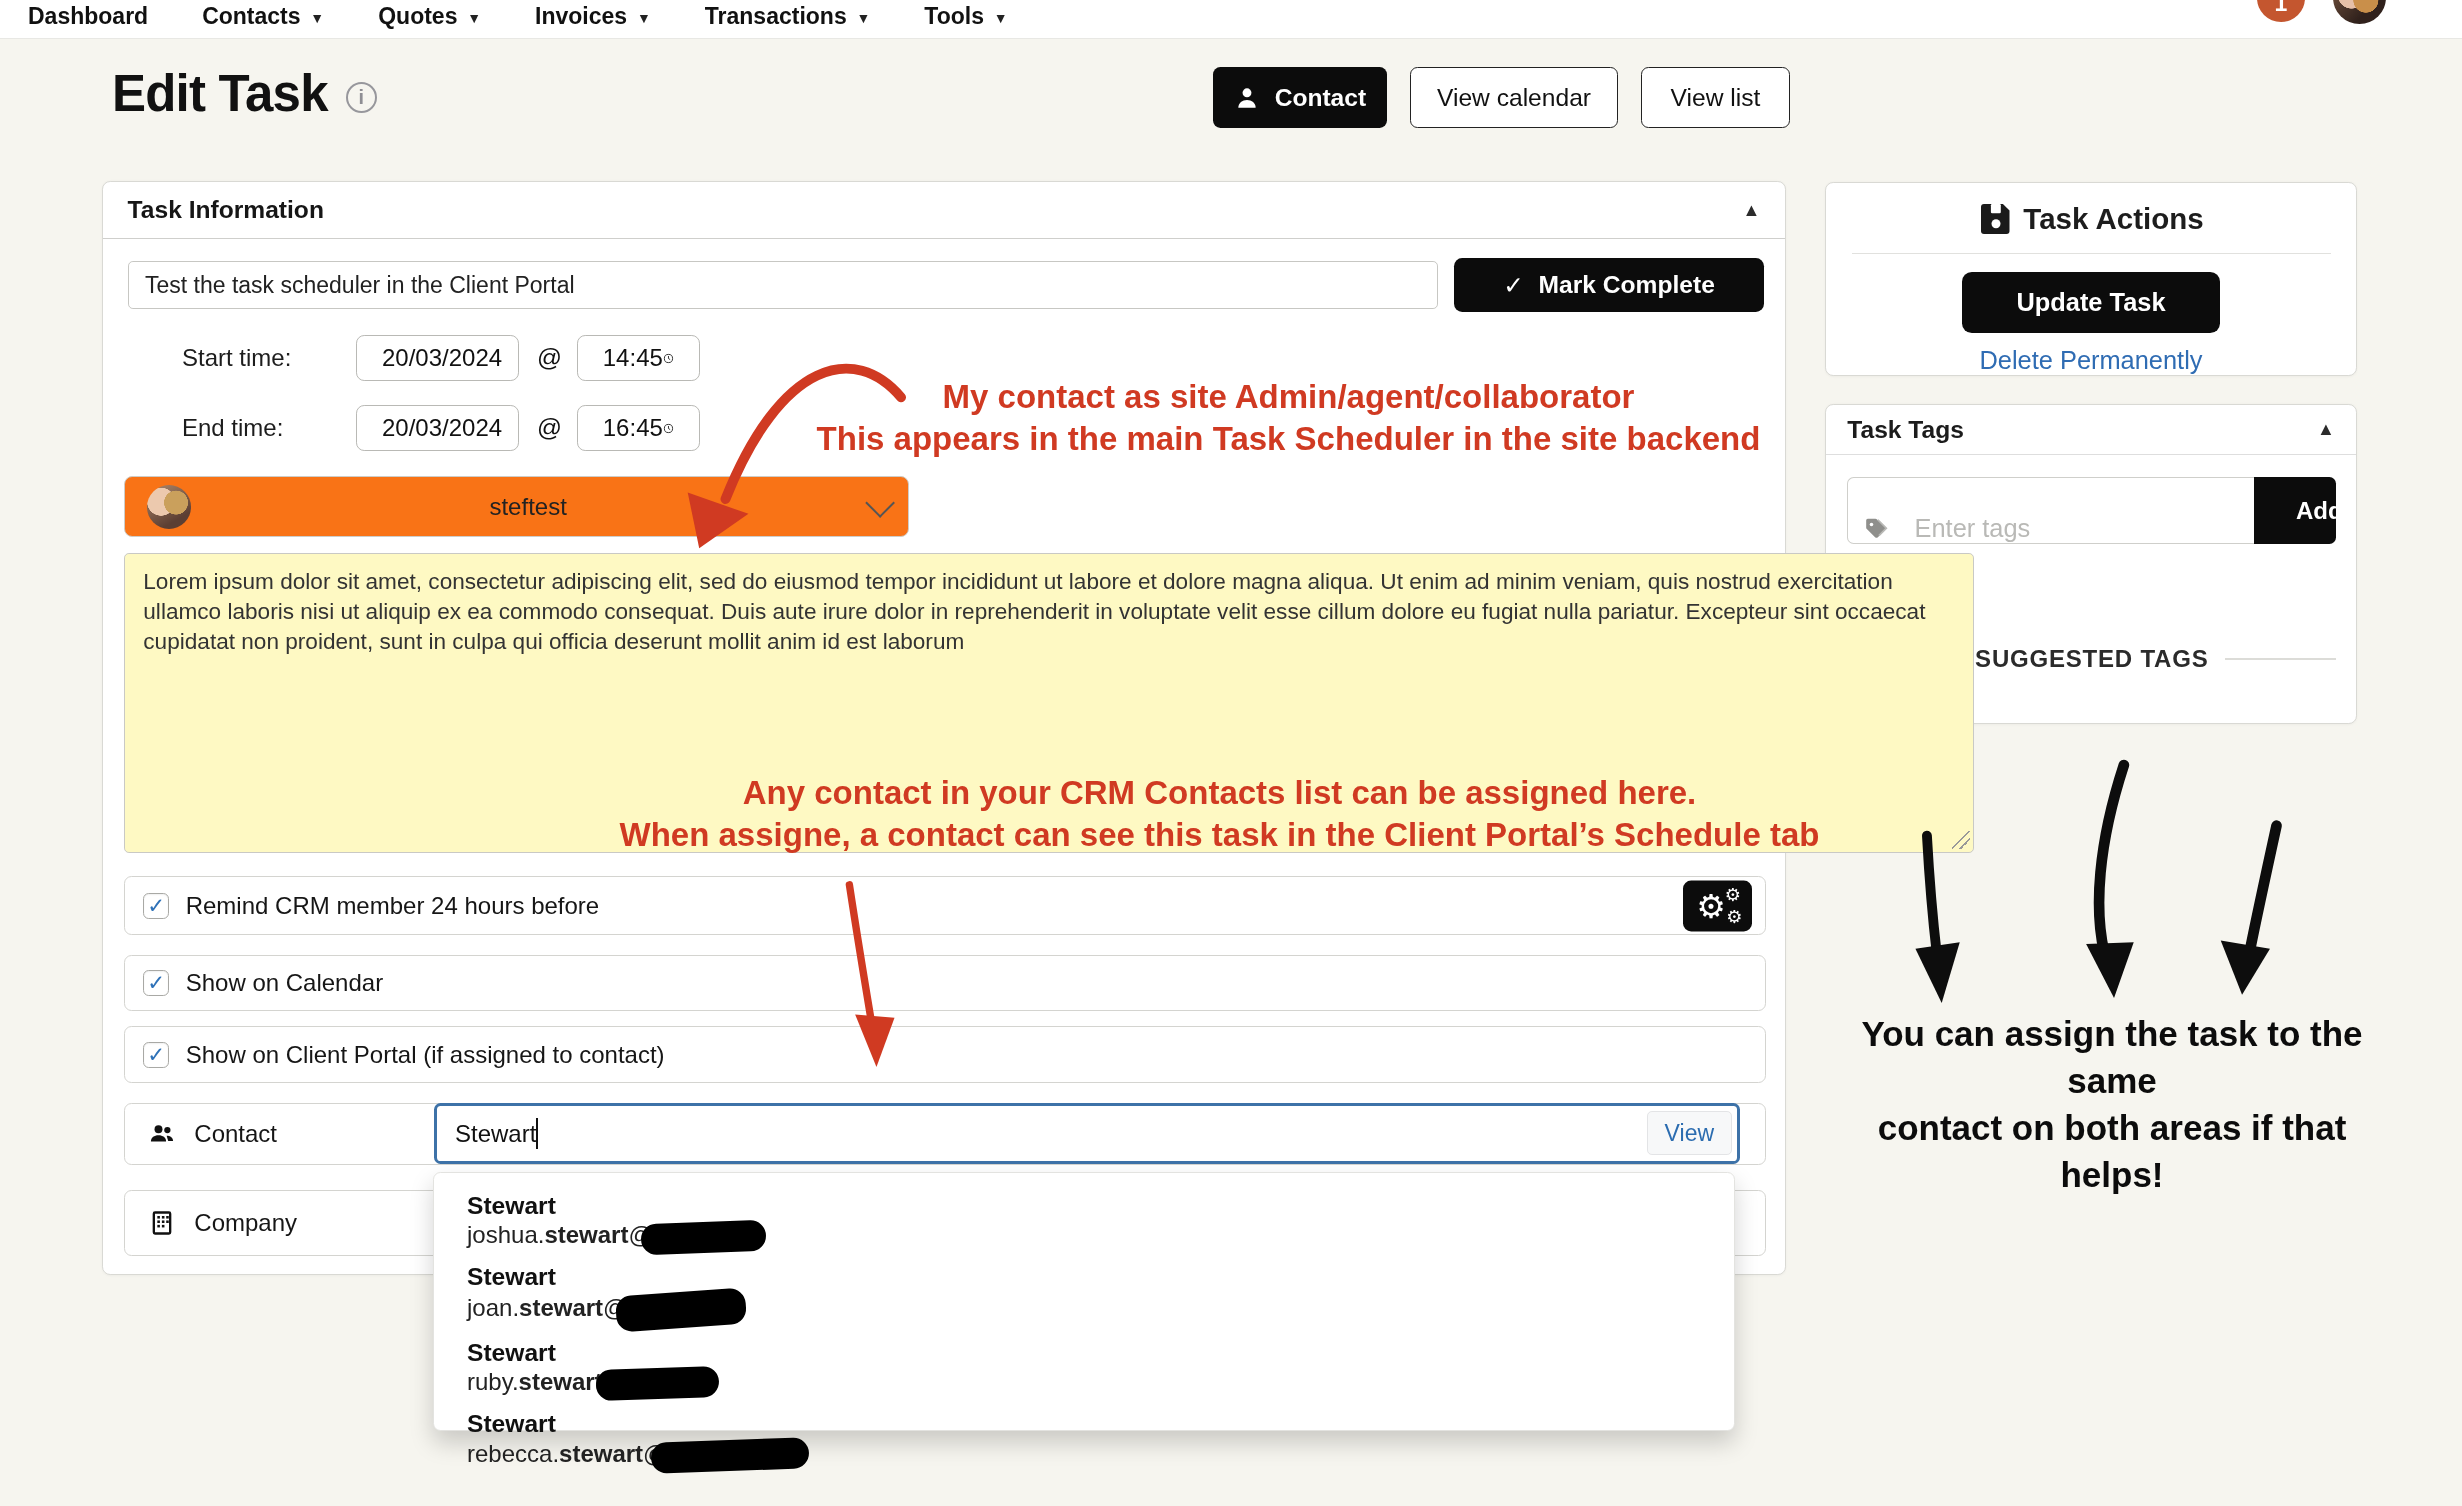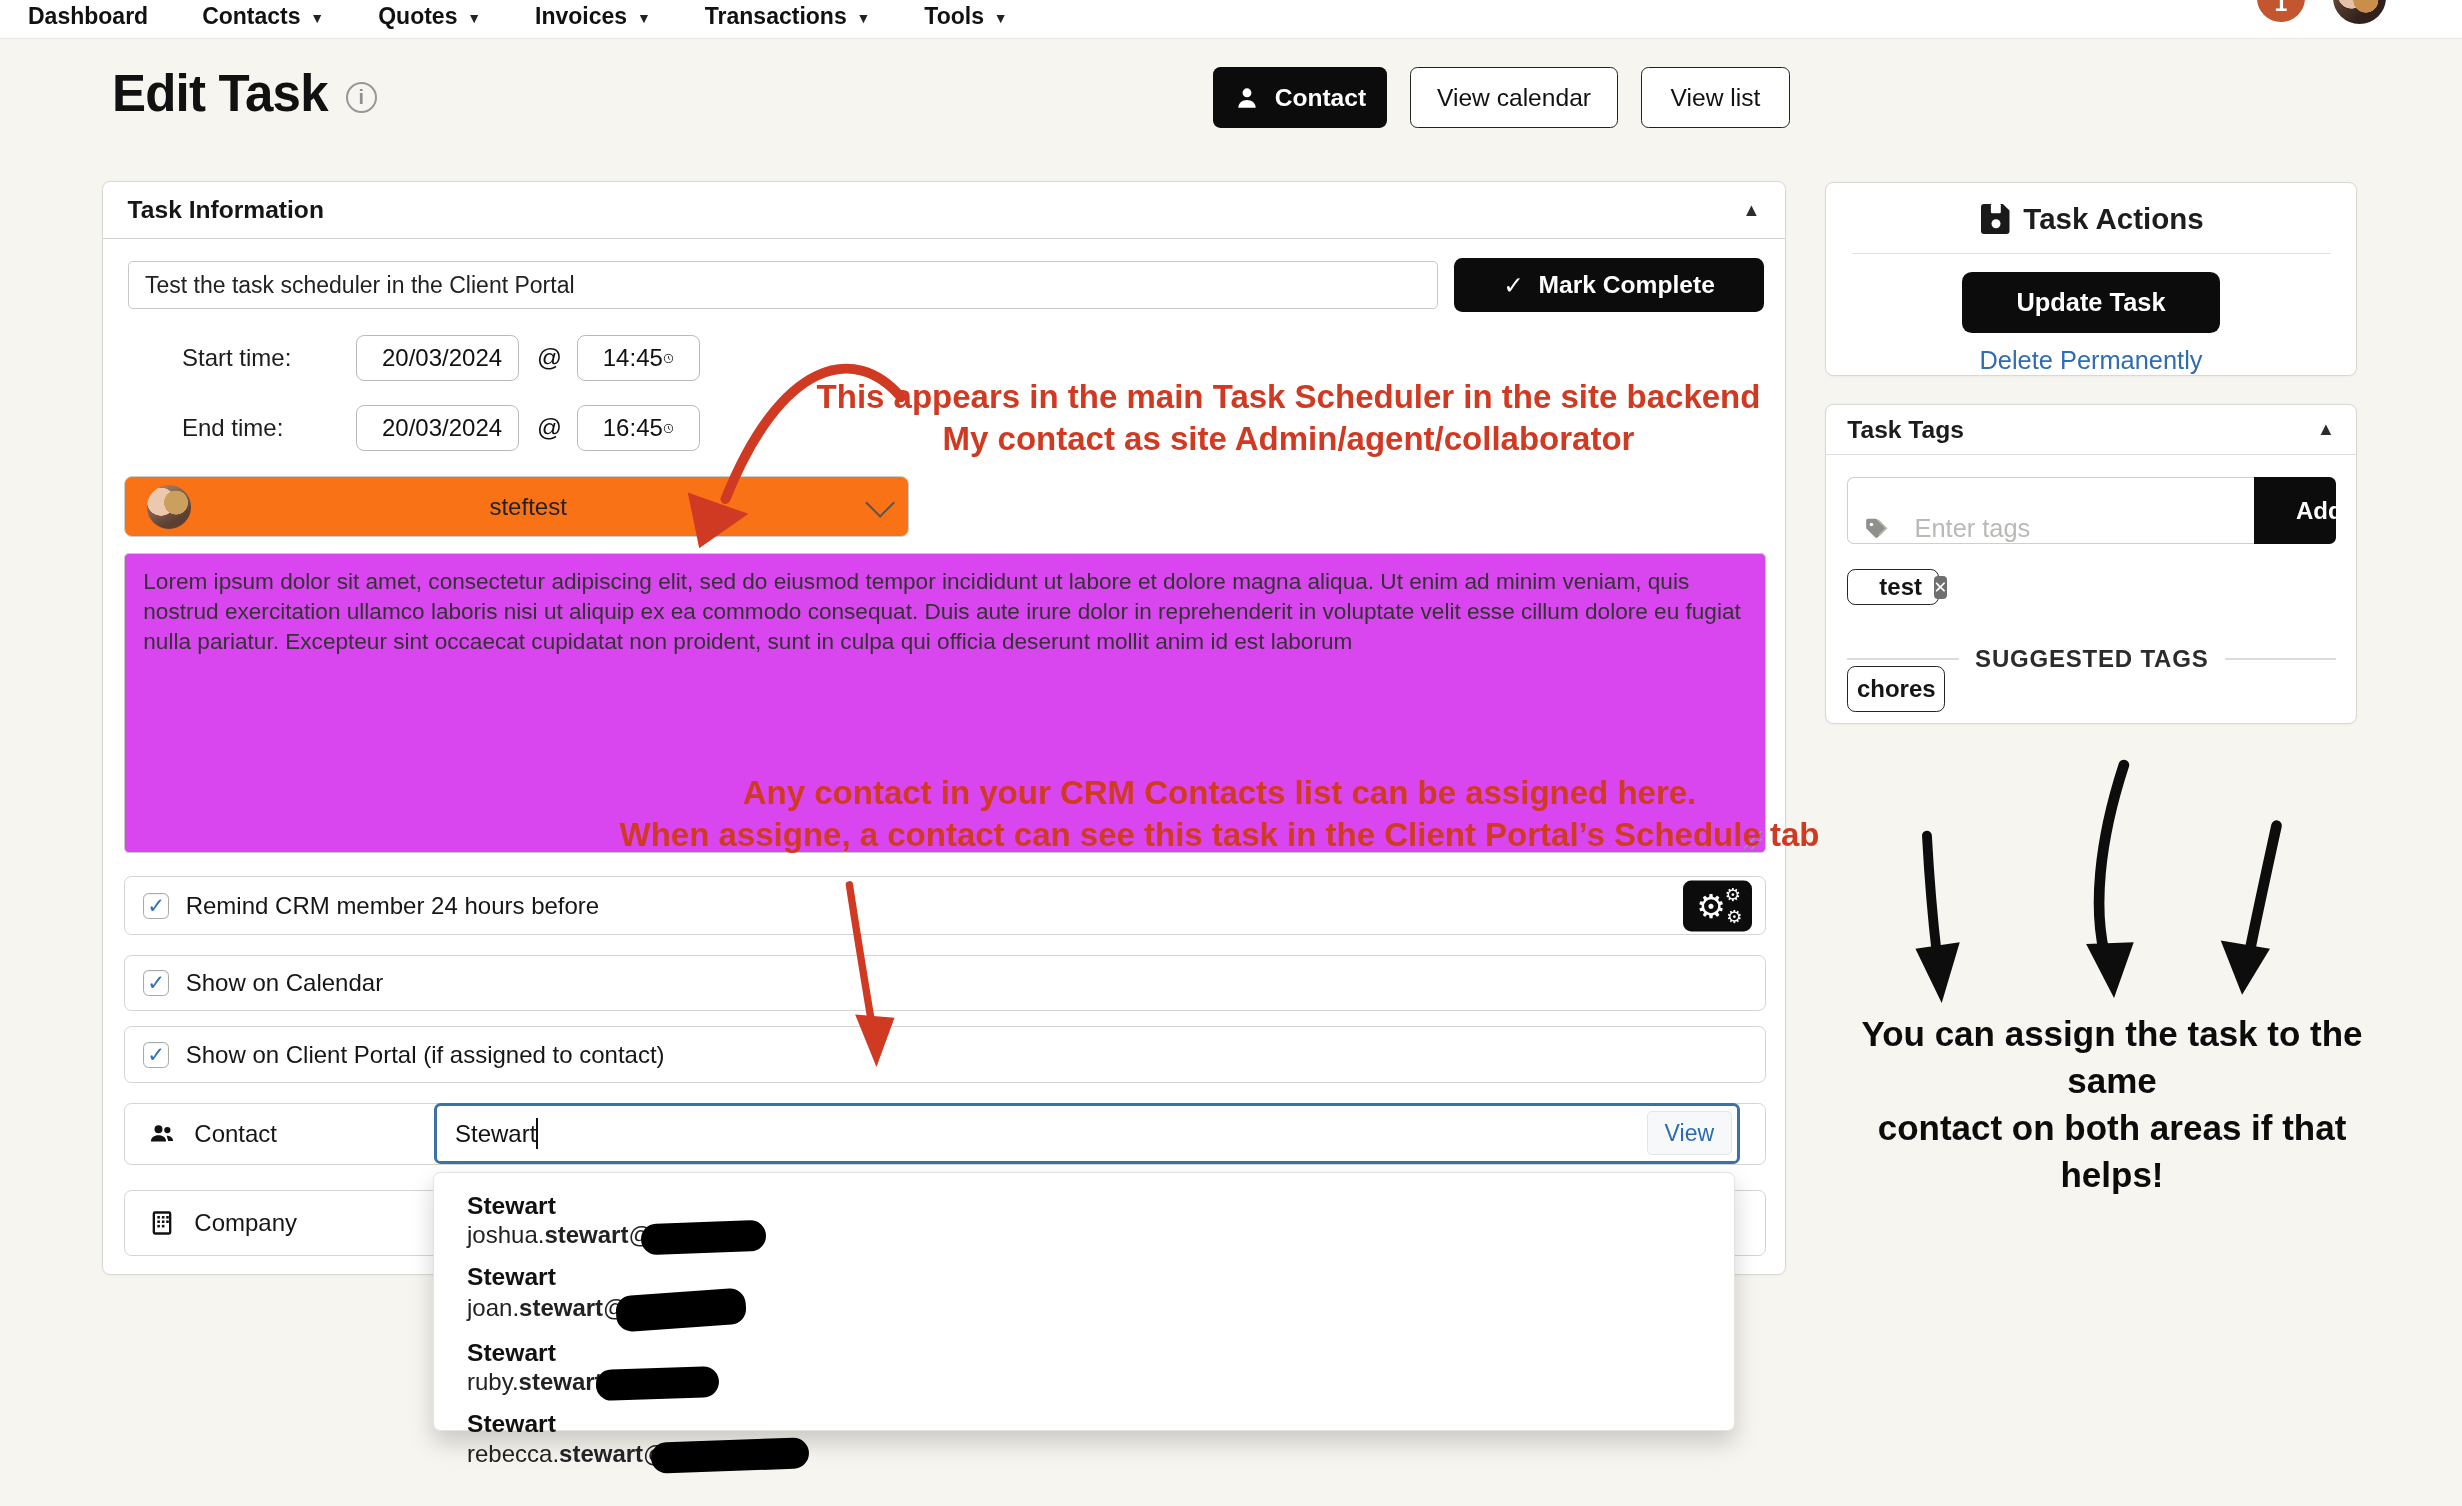--- a/index.html
+++ b/index.html
@@ -49,21 +49,21 @@
   .at-sign { font-size:24.6px; margin:0 14.8px 0 18px; color:#111; }
 
   .assignee { left:21.3px; top:294px; width:785px; height:61px; border:0.8px solid #cdcdc9; border-radius:8.2px; display:flex; align-items:center; padding:0 21.3px; cursor:pointer; background:#f97316; }
   .assignee-avatar { width:44px; height:44px; border-radius:50%;
     background: radial-gradient(circle at 66% 40%, #caa05c 0 30%, rgba(0,0,0,0) 31%),
                 radial-gradient(circle at 32% 38%, #ecc9ae 0 34%, rgba(0,0,0,0) 35%),
                 linear-gradient(150deg,#b08a6d,#5c3f33 75%); }
   .assignee-name { flex:1; text-align:center; font-size:24px; color:#222; }
   .chev { width:21.3px; height:21.3px; border-right:2.5px solid #555; border-bottom:2.5px solid #555; transform:rotate(45deg) translateY(-4.9px); }
 
-  .desc-box { left:21.3px; top:371px; width:1642px; height:300px; border:0.8px solid #c9c9c5; border-radius:4.9px; padding:13px 18px; font-size:22.6px; line-height:30px; color:#333; background:#d946ef; position:absolute; }
+  .desc-box { left:21.3px; top:371px; width:1850px; height:300px; border:0.8px solid #c9c9c5; border-radius:4.9px; padding:13px 18px; font-size:22.6px; line-height:30px; color:#333; background:#fef9c3; position:absolute; }
   .resize-handle { position:absolute; right:3.3px; bottom:3.3px; width:18px; height:18px;
     background:linear-gradient(135deg, rgba(0,0,0,0) 0 45%, #999 45% 52%, rgba(0,0,0,0) 52% 68%, #999 68% 75%, rgba(0,0,0,0) 75%); cursor:nwse-resize; }
 
   .opt-row { left:21.3px; width:1642px; border:0.8px solid #d4d4d0; border-radius:7.4px; background:#fff; display:flex; align-items:center; padding:0 18px; position:absolute; }
   .cbx { width:26px; height:26px; border:0.8px solid #a9a9a5; border-radius:5.7px; background:#fff; display:flex; align-items:center; justify-content:center; margin-right:16.4px; cursor:pointer; box-shadow:inset 0 0.8px 1.6px rgba(0,0,0,.08); }
   .cbx .check-glyph { color:#2f72b8; font-size:21.3px; }
   .opt-label { font-size:24px; color:#161616; }
   .gear-btn { position:absolute; right:13px; top:50%; transform:translateY(-50%); width:69px; height:51px; background:#0c0c0c; border-radius:8.2px; cursor:pointer; color:#fff; }
   .gear-big { position:absolute; left:13px; top:6.6px; font-size:33px; }
   .gear-s1 { position:absolute; right:11.5px; top:3.3px; font-size:18px; }
@@ -356,22 +356,22 @@
       <span class="sg-line"></span>
       <span class="suggested-title">SUGGESTED TAGS</span>
       <span class="sg-line"></span>
     </div>
     <div class="chip" style="left:21.3px; top:261px; width:98px; height:46px;">
       <span>chores</span>
     </div>
   </div>
 
   <div class="anno red-text anno-red1">
+    <div>My contact as site Admin/agent/collaborator</div>
     <div>This appears in the main Task Scheduler in the site backend</div>
-    <div>My contact as site Admin/agent/collaborator</div>
   </div>
   <div class="anno red-text anno-red2">
     <div>Any contact in your CRM Contacts list can be assigned here.</div>
     <div>When assigne, a contact can see this task in the Client Portal’s Schedule tab</div>
   </div>
   <div class="anno anno-black">
     <div>You can assign the task to the same</div>
     <div>contact on both areas if that helps!</div>
   </div>
 

